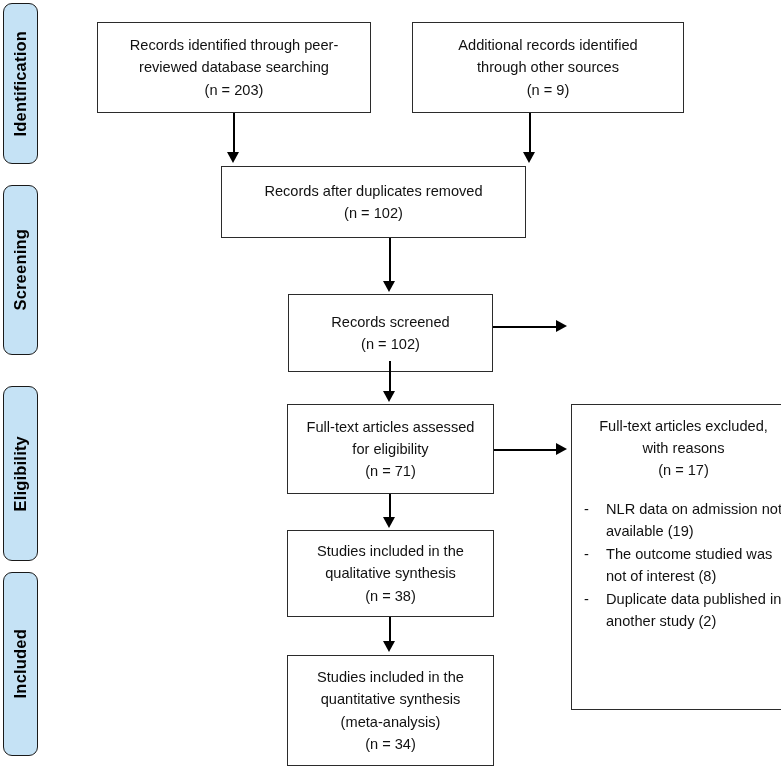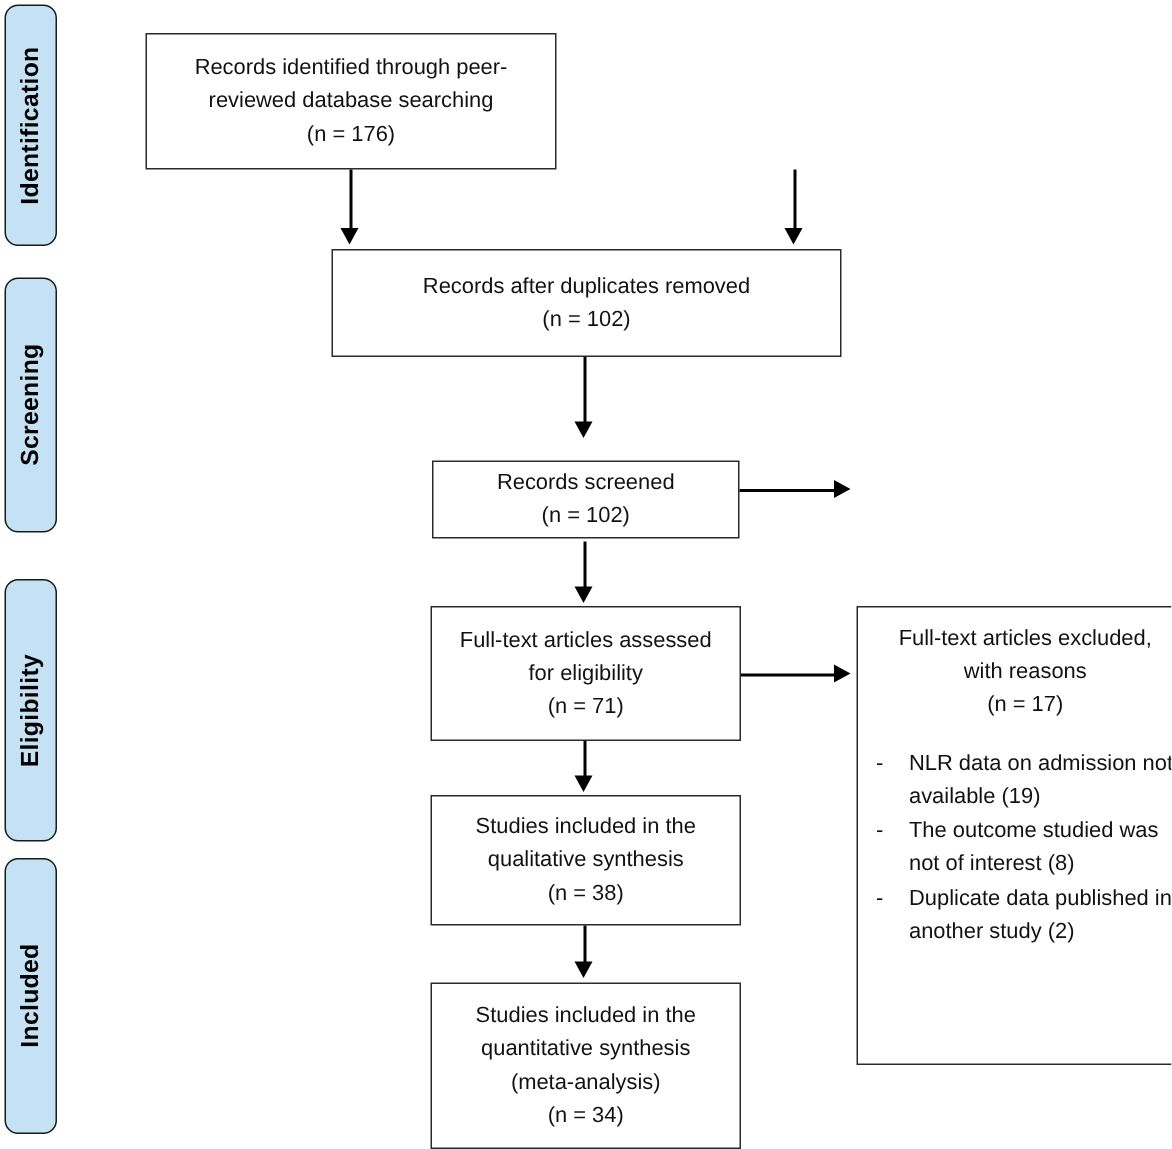--- a/index.html
+++ b/index.html
@@ -140,39 +140,44 @@
     <span class="stage-label">Eligibility</span>
   </div>
 
   <div class="stage-tab" style="left:3px; top:572px; width:35px; height:184px;">
     <span class="stage-label">Included</span>
   </div>
 
   <div class="flow-box" style="left:97px; top:22px; width:274px; height:91px;">
     <span class="box-text">Records identified through peer-
 reviewed database searching
-(n = 176)</span>
-  </div>
-
+(n = 203)</span>
+  </div>
+
+  <div class="flow-box" style="left:412px; top:22px; width:272px; height:91px;">
+    <span class="box-text">Additional records identified
+through other sources
+(n = 9)</span>
+  </div>
 
   <div class="conn v" style="left:233px; top:113px; height:42px;"></div>
   <div class="arrow-down" style="left:227px; top:152px;"></div>
 
   <div class="conn v" style="left:529px; top:113px; height:42px;"></div>
   <div class="arrow-down" style="left:523px; top:152px;"></div>
 
-  <div class="flow-box" style="left:221px; top:166px; width:340px; height:72px;">
+  <div class="flow-box" style="left:221px; top:166px; width:305px; height:72px;">
     <span class="box-text">Records after duplicates removed
 (n = 102)</span>
   </div>
 
   <div class="conn v" style="left:389px; top:238px; height:45px;"></div>
   <div class="arrow-down" style="left:383px; top:281px;"></div>
 
-  <div class="flow-box" style="left:288px; top:294px; width:205px; height:52px;margin-top:13px;">
+  <div class="flow-box" style="left:288px; top:294px; width:205px; height:78px;">
     <span class="box-text">Records screened
 (n = 102)</span>
   </div>
 
   <div class="conn h" style="left:493px; top:326px; width:65px;"></div>
   <div class="arrow-right" style="left:556px; top:320px;"></div>
 
 
   <div class="conn v" style="left:389px; top:361px; height:32px;"></div>
   <div class="arrow-down" style="left:383px; top:391px;"></div>

